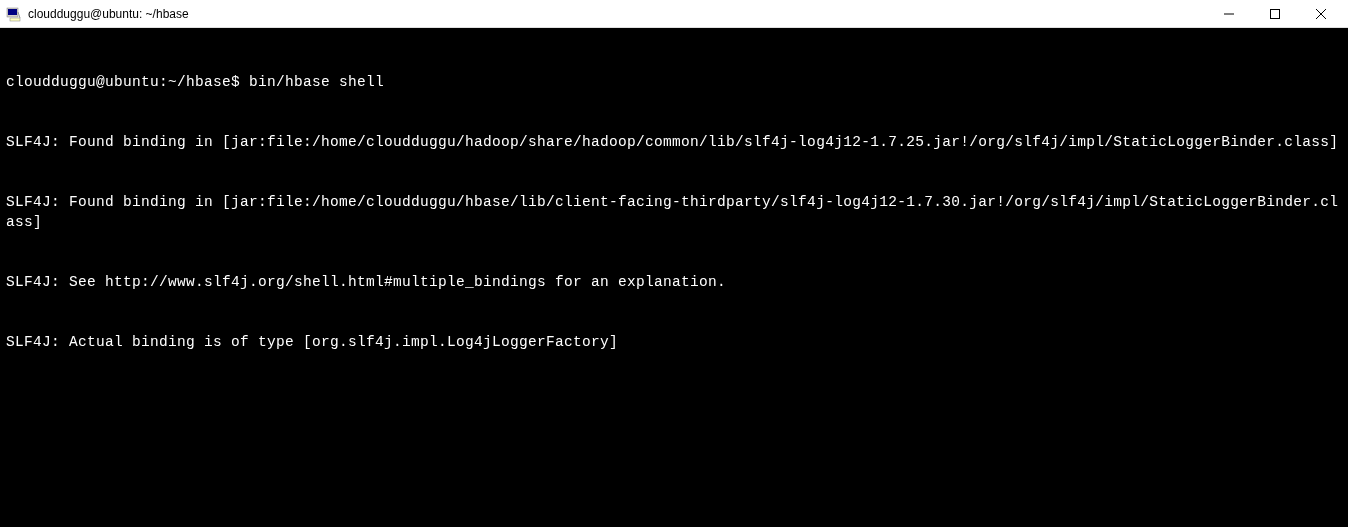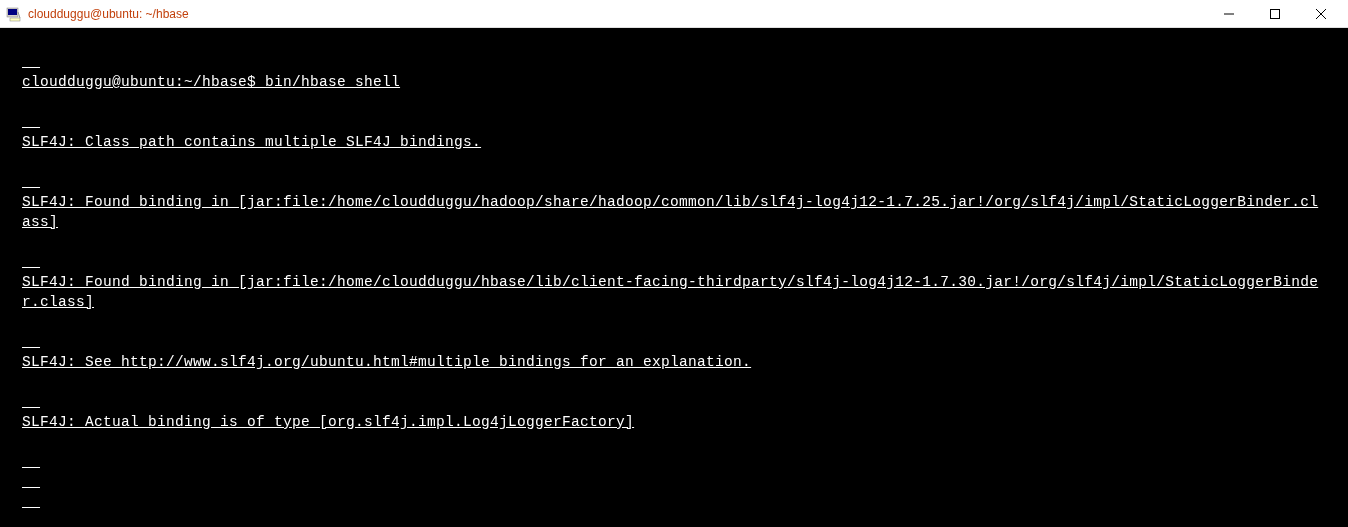--- a/index.html
+++ b/index.html
@@ -35,21 +35,21 @@
       align-items: center;
       justify-content: center;
     }
     .putty-icon svg {
       width: 16px;
       height: 16px;
     }
     .title-text {
       font-size: 12px;
       font-family: 'Segoe UI', Arial, sans-serif;
-      color: #c2410c;
+      color: #000000;
     }
     .window-controls {
       display: flex;
       gap: 0;
     }
     .win-btn {
       width: 46px;
       height: 28px;
       display: flex;
       align-items: center;
@@ -60,27 +60,26 @@
     }
     .win-btn svg {
       width: 10px;
       height: 10px;
     }
     .terminal {
       background: #000000;
       color: #ffffff;
       width: 100%;
       height: calc(100% - 28px);
-      padding: 4px 22px;
+      padding: 4px 6px;
       font-size: 14.5px;
       line-height: 20px;
       letter-spacing: 0.3px;
       white-space: pre;
       overflow: hidden;
-      text-decoration: underline;
     }
     .term-line {
       white-space: pre-wrap;
       word-break: break-all;
     }
   </style>
 </head>
 <body>
 
 <div class="titlebar">
@@ -110,24 +109,23 @@
       <svg viewBox="0 0 10 10">
           <line x1="0" y1="0" x2="10" y2="10" stroke="#000" stroke-width="1"></line>
           <line x1="10" y1="0" x2="0" y2="10" stroke="#000" stroke-width="1"></line>
         </svg>
     </button>
   </div>
 </div>
 
 <div class="terminal">
   <div class="term-line">cloudduggu@ubuntu:~/hbase$ bin/hbase shell</div>
-  <div class="term-line">SLF4J: Class path contains multiple SLF4J bindings.</div>
   <div class="term-line">SLF4J: Found binding in [jar:file:/home/cloudduggu/hadoop/share/hadoop/common/lib/slf4j-log4j12-1.7.25.jar!/org/slf4j/impl/StaticLoggerBinder.class]</div>
   <div class="term-line">SLF4J: Found binding in [jar:file:/home/cloudduggu/hbase/lib/client-facing-thirdparty/slf4j-log4j12-1.7.30.jar!/org/slf4j/impl/StaticLoggerBinder.class]</div>
-  <div class="term-line">SLF4J: See http://www.slf4j.org/ubuntu.html#multiple_bindings for an explanation.</div>
+  <div class="term-line">SLF4J: See http://www.slf4j.org/shell.html#multiple_bindings for an explanation.</div>
   <div class="term-line">SLF4J: Actual binding is of type [org.slf4j.impl.Log4jLoggerFactory]</div>
   
   
   
   
   
   
   
   
   

